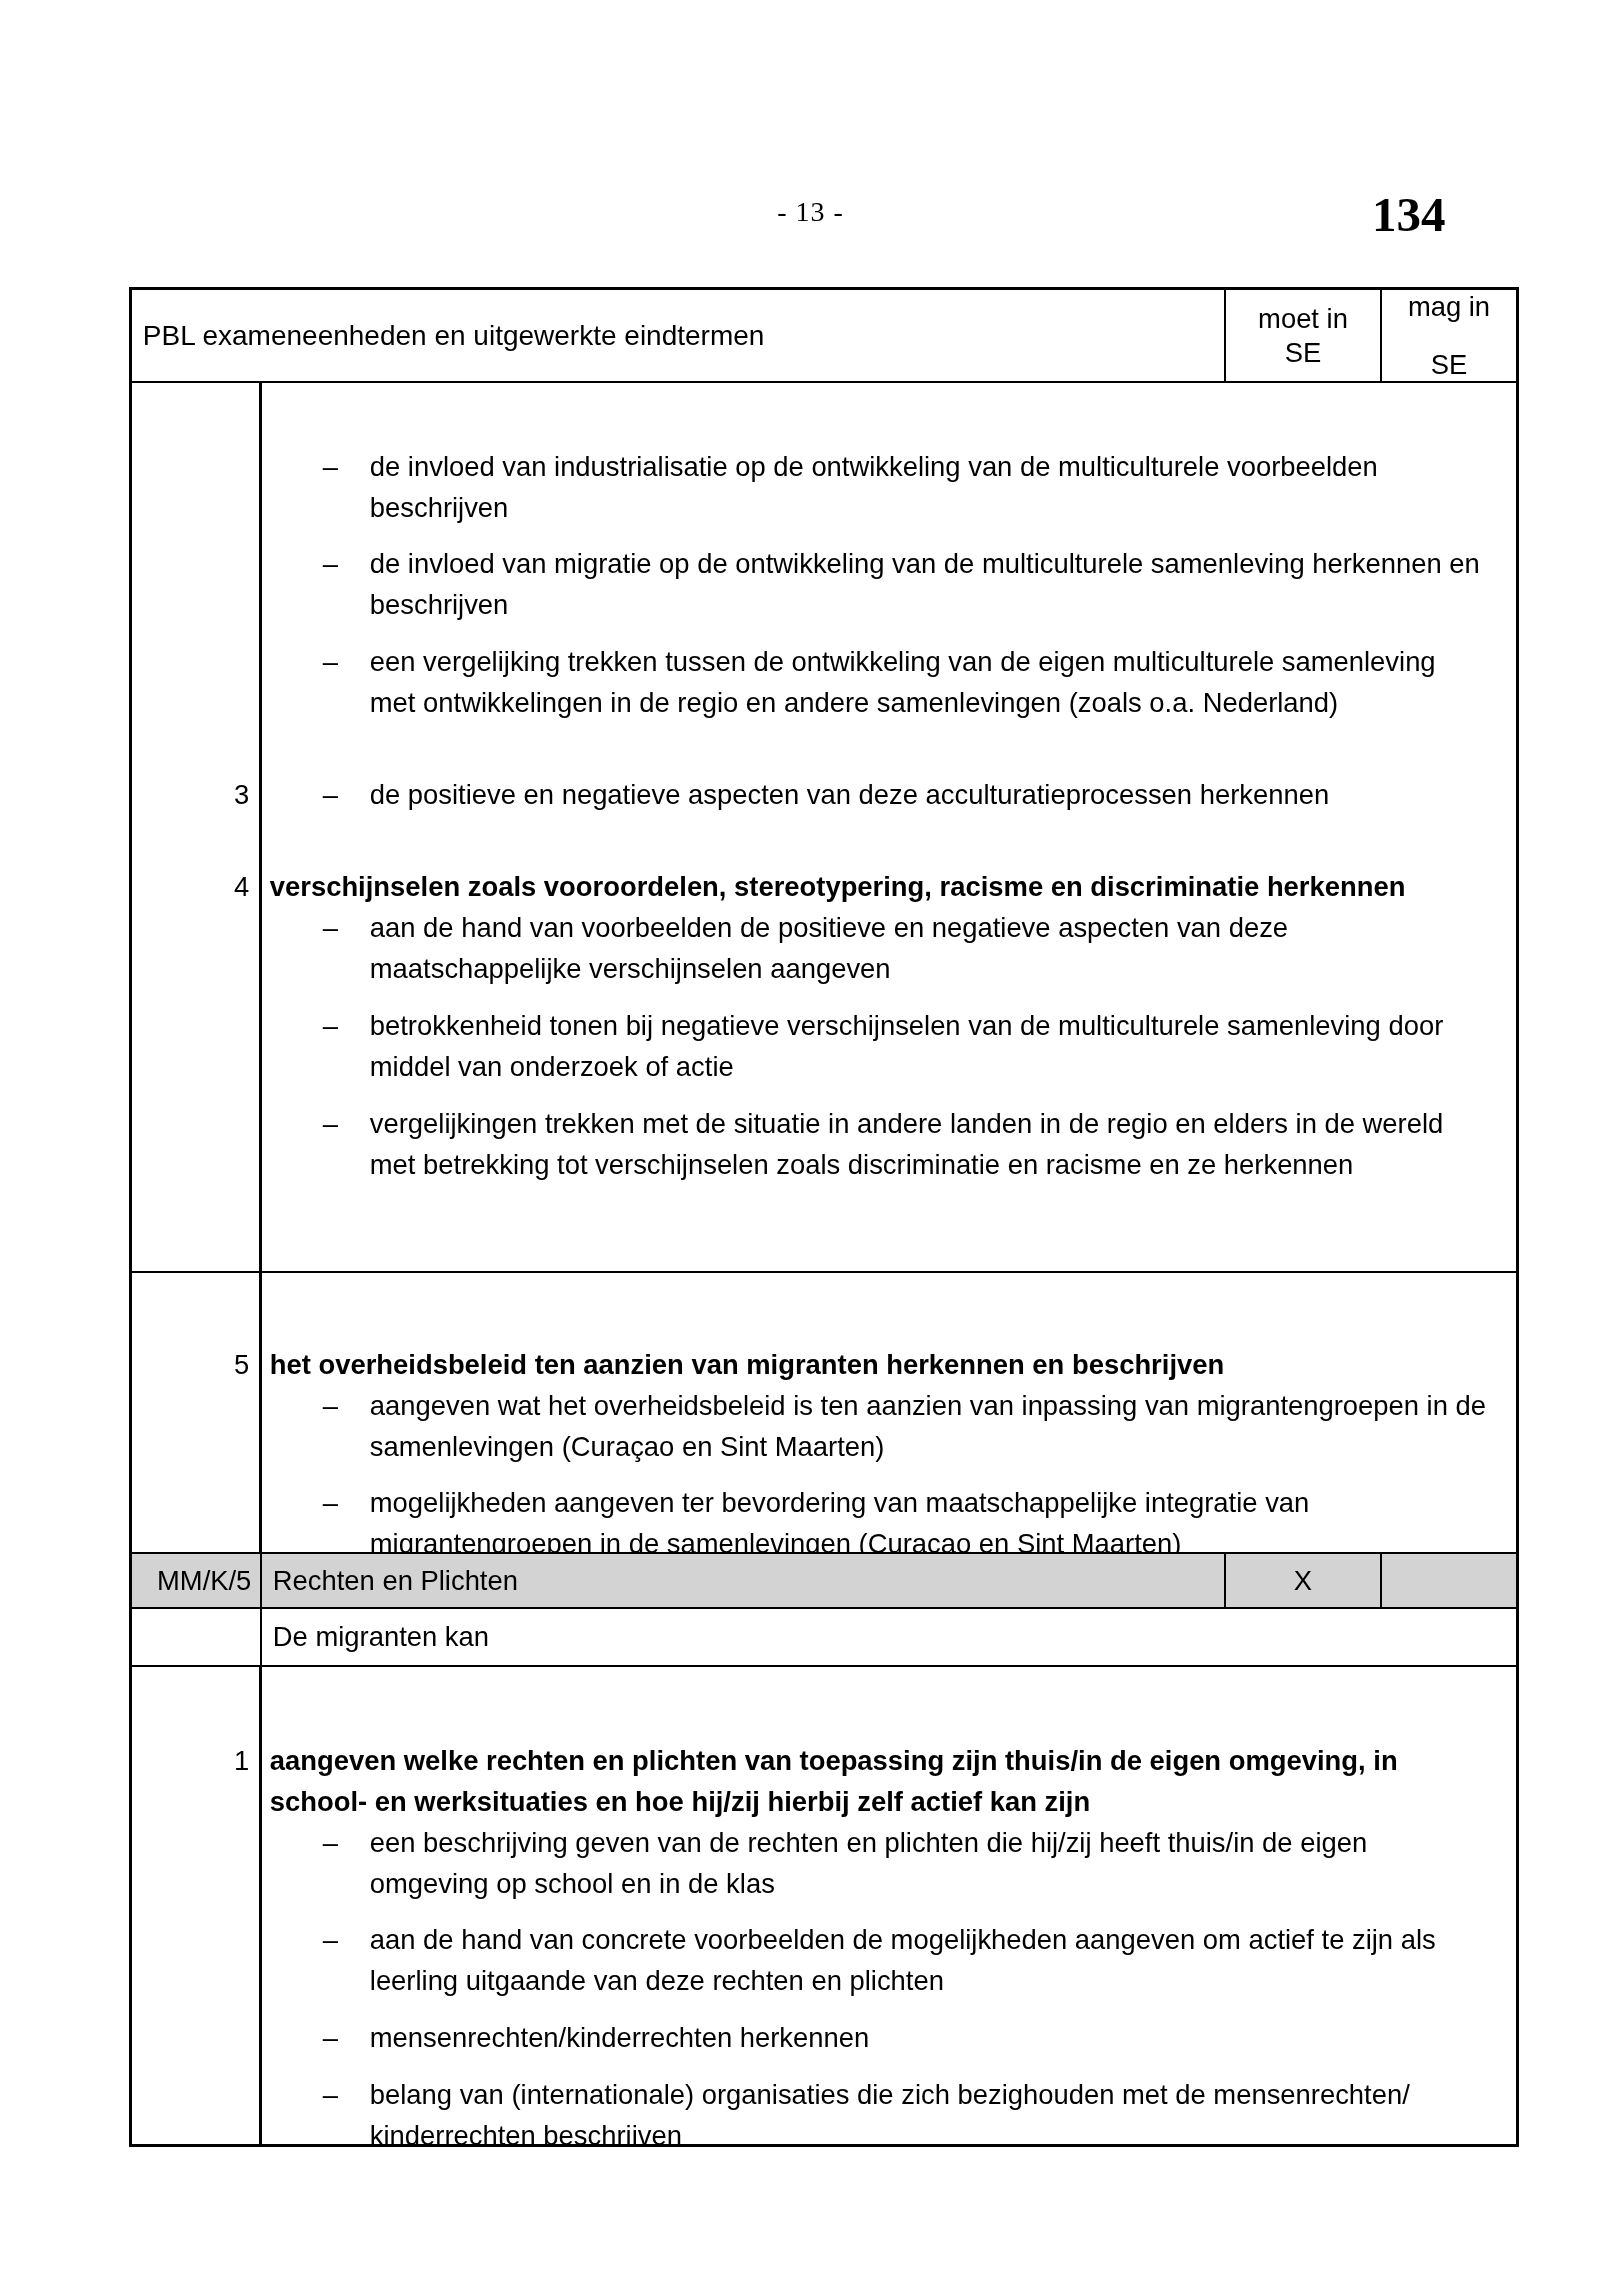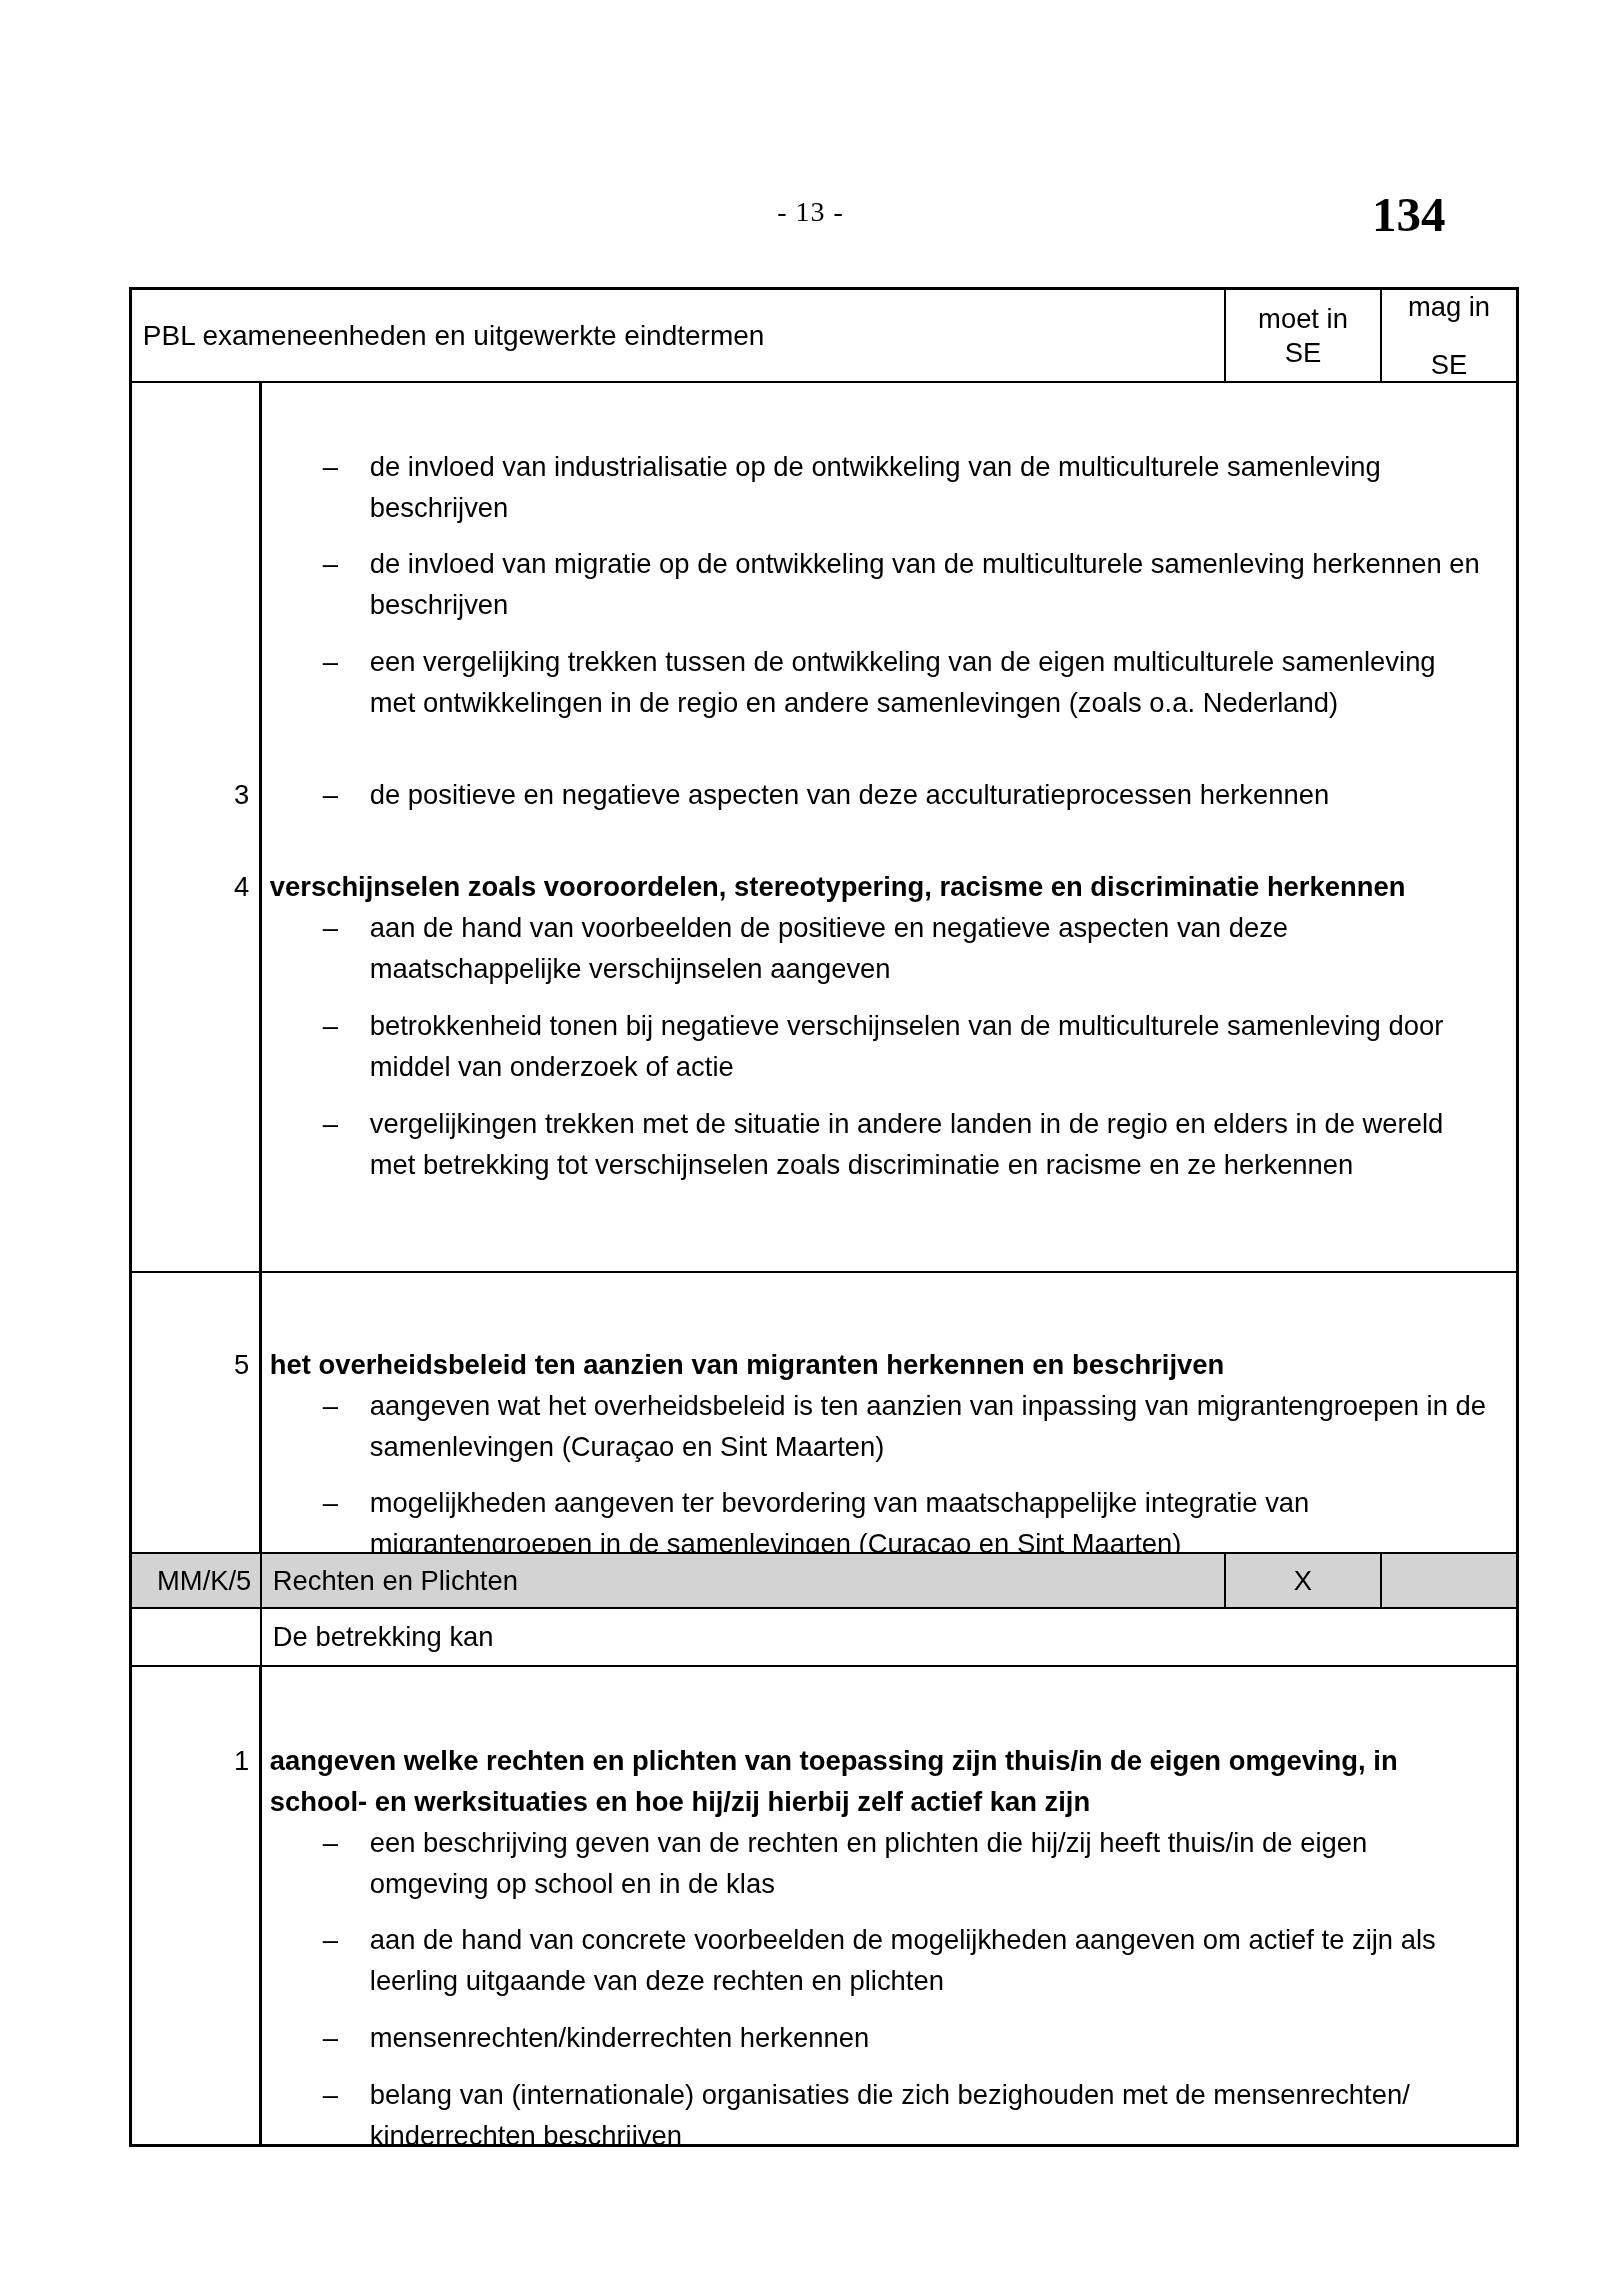--- a/index.html
+++ b/index.html
@@ -87,21 +87,21 @@
   </div>
 
   <div class="section sec-a">
     <div class="numline"></div>
 
     <div class="item">
       <div class="item-num"></div>
       <div class="item-content">
         <div class="bullet">
           <span class="dash">–</span>
-          <span class="btext">de invloed van industrialisatie op de ontwikkeling van de multiculturele samenleving beschrijven</span>
+          <span class="btext">de invloed van industrialisatie op de ontwikkeling van de multiculturele voorbeelden beschrijven</span>
         </div>
         <div class="bullet">
           <span class="dash">–</span>
           <span class="btext">de invloed van migratie op de ontwikkeling van de multiculturele samenleving herkennen en beschrijven</span>
         </div>
         <div class="bullet">
           <span class="dash">–</span>
           <span class="btext">een vergelijking trekken tussen de ontwikkeling van de eigen multiculturele samenleving met ontwikkelingen in de regio en andere samenlevingen (zoals o.a. Nederland)</span>
         </div>
       </div>
@@ -157,21 +157,21 @@
 
   <div class="row-unit">
     <div class="u-code">MM/K/5</div>
     <div class="u-title">Rechten en Plichten</div>
     <div class="u-moet">X</div>
     <div class="u-mag"></div>
   </div>
 
   <div class="row-kandidaat">
     <div class="k-code"></div>
-    <div class="k-text">De betrekking kan</div>
+    <div class="k-text">De migranten kan</div>
   </div>
 
   <div class="section sec-c">
     <div class="numline"></div>
     <div class="item">
       <div class="item-num">1</div>
       <div class="item-content">
         <div class="item-heading">aangeven welke rechten en plichten van toepassing zijn thuis/in de eigen omgeving, in school- en werksituaties en hoe hij/zij hierbij zelf actief kan zijn</div>
         <div class="bullet">
           <span class="dash">–</span>

